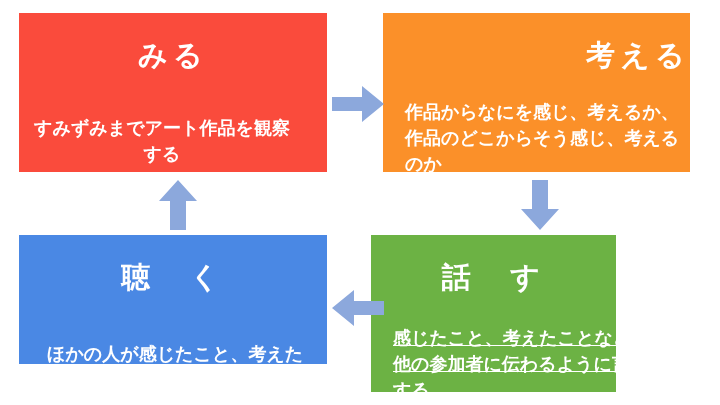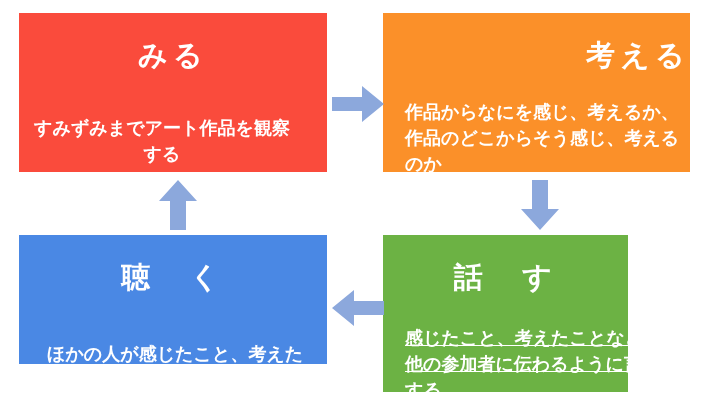--- a/index.html
+++ b/index.html
@@ -69,21 +69,21 @@
   #card-kangaeru .card-body  { left: 22px; top: 99px; width: 275px; text-align: left; }
 
   #card-kiku {
     left: 19px;  top: 235px; width: 308px; height: 129px;
     background: #4A88E4;
   }
   #card-kiku .card-title { top: 262px; }
   #card-kiku .card-body  { left: 28px; top: 325px; width: 270px; text-align: left; margin-top: 16px; }
 
   #card-hanasu {
-    left: 383px; top: 235px; width: 245px; height: 157px;
+    left: 371px; top: 235px; width: 245px; height: 157px;
     background: #6CB244;
   }
   #card-hanasu .card-title { top: 262px; }
   #card-hanasu .card-body  { left: 22px; top: 325px; width: 275px; text-align: left; text-decoration: underline; }
 
   
   .card > .card-title, .card > .card-body { position: absolute; }
 
   #card-miru > .card-title { top: 27px; }
   #card-miru > .card-body  { top: 102px; left: 13px; }

